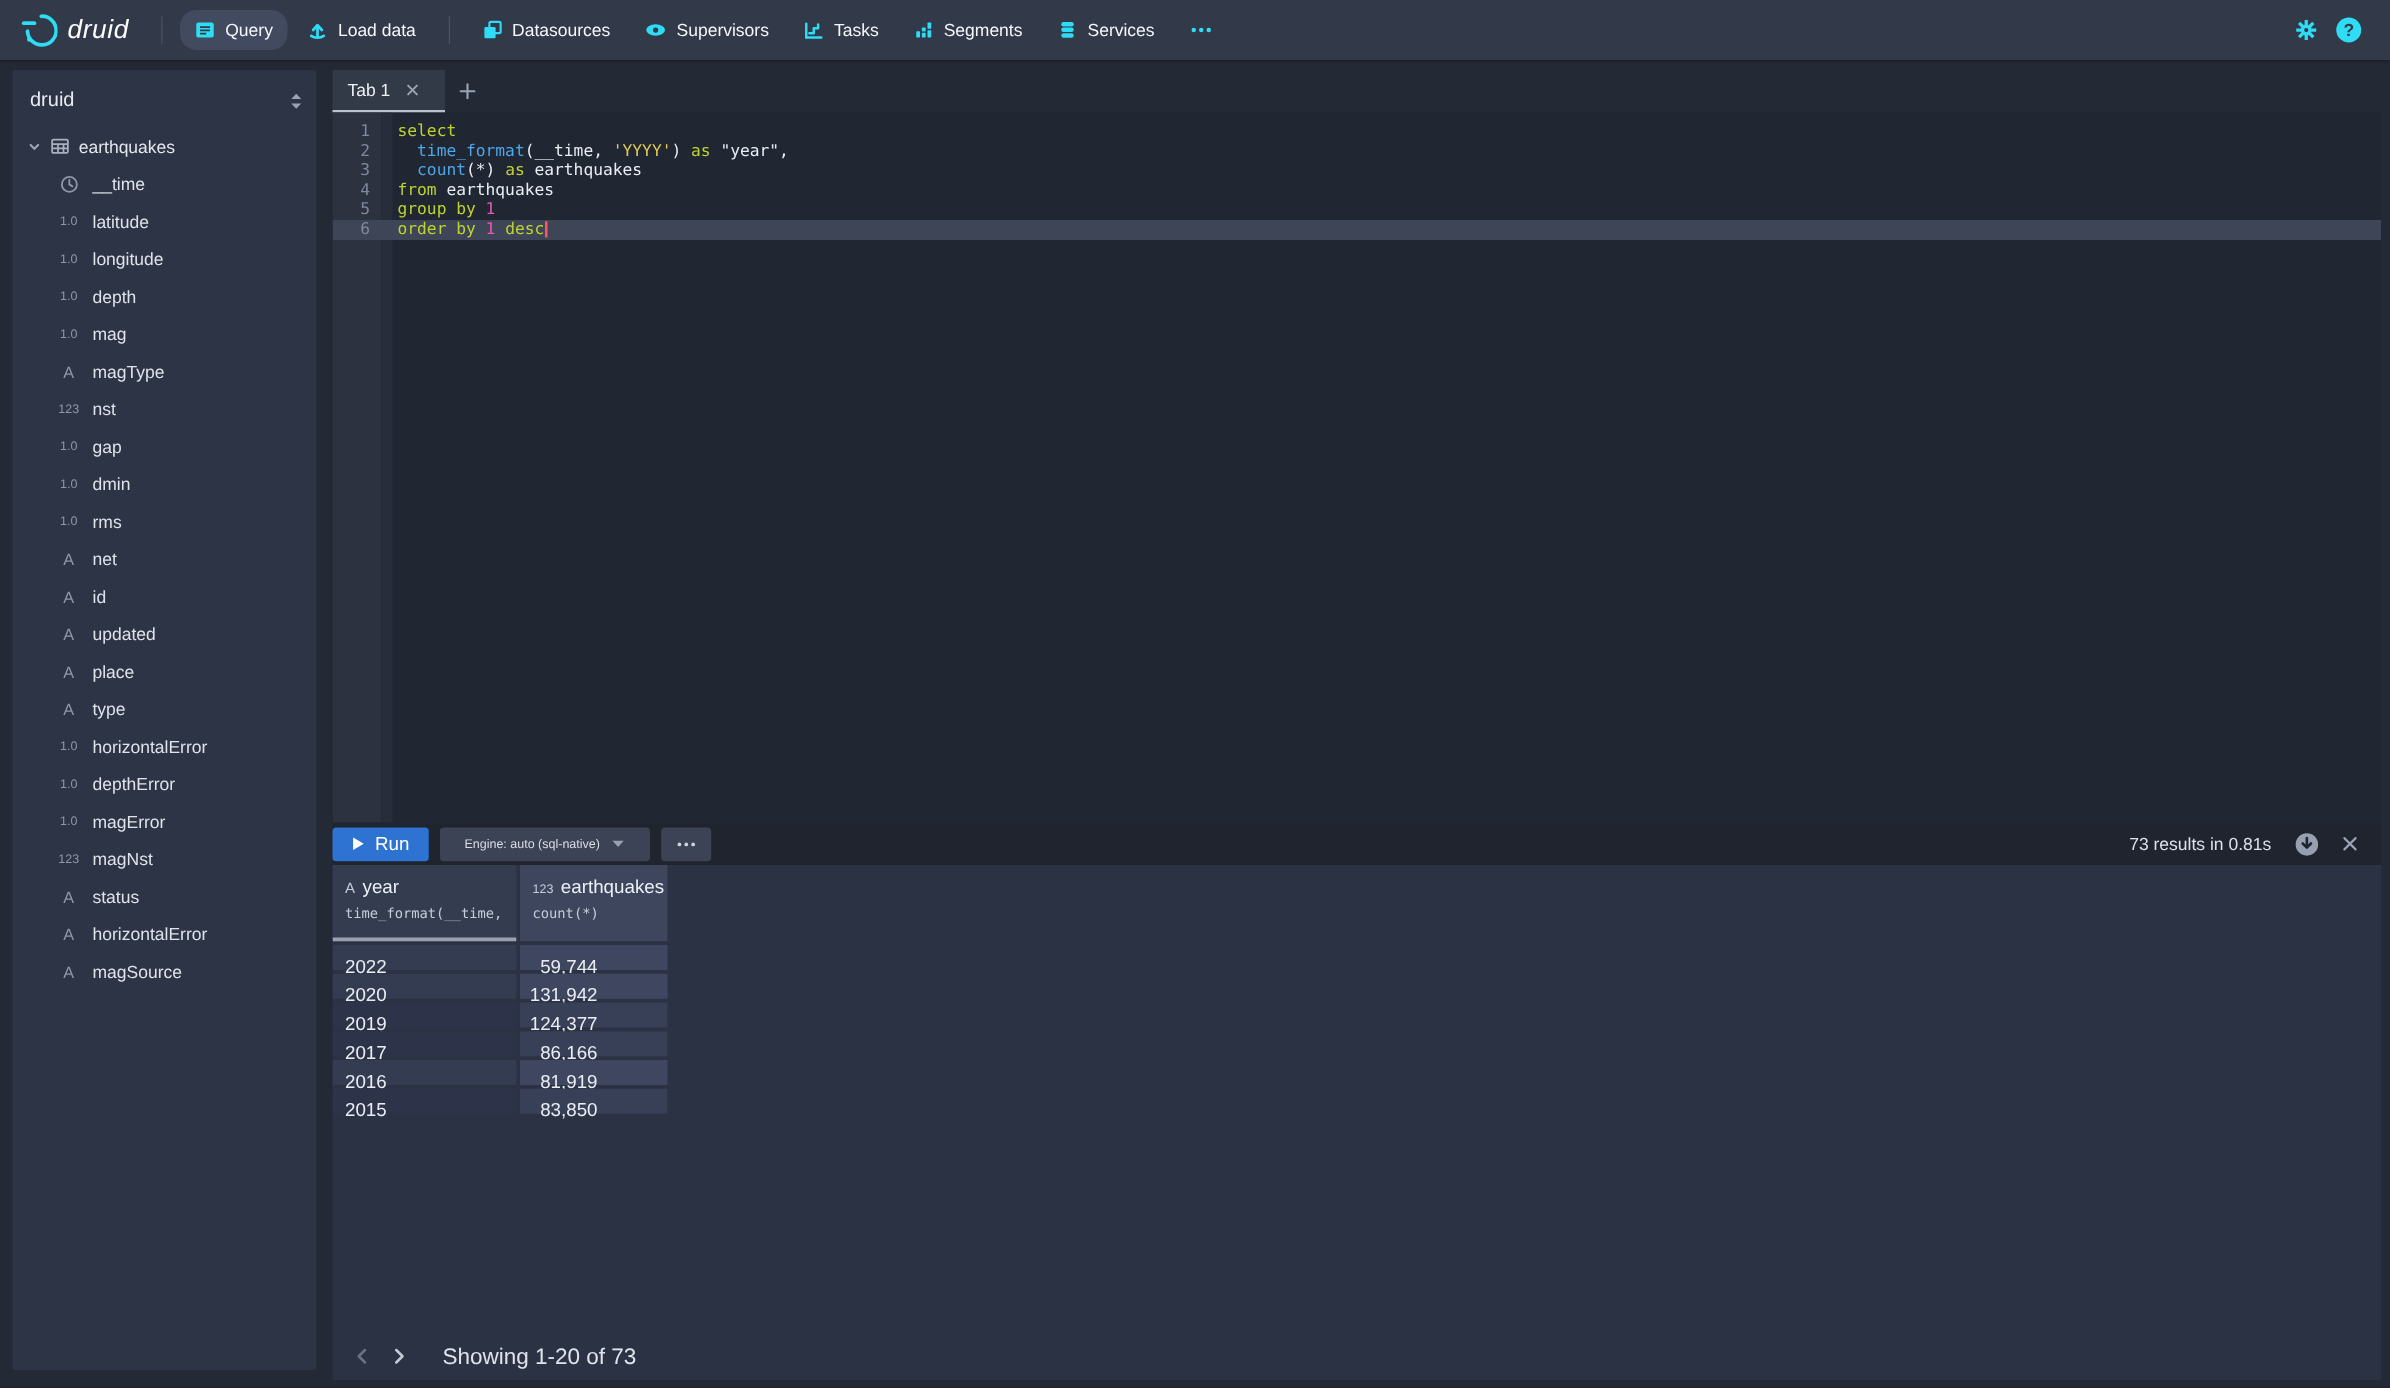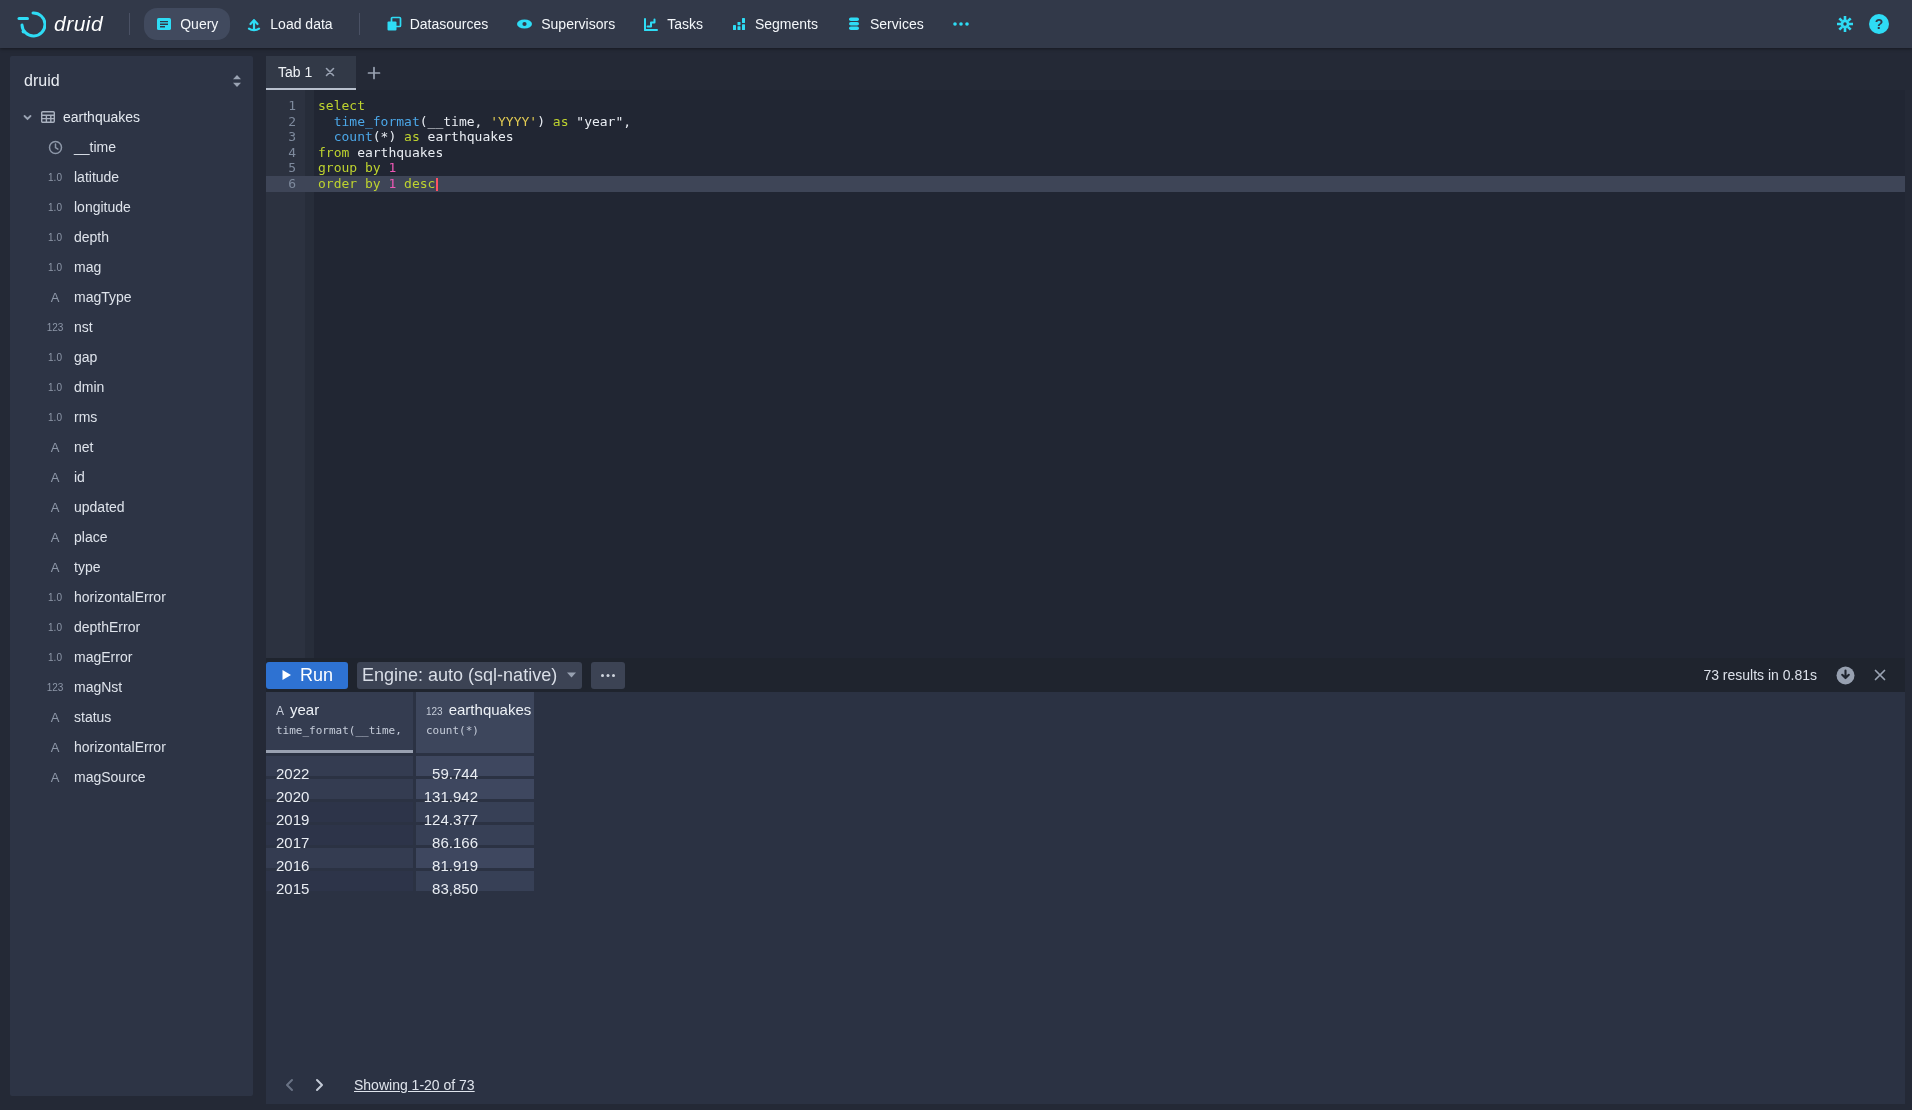--- a/index.html
+++ b/index.html
@@ -63,23 +63,23 @@
   .ln{width:39px;text-align:right;padding-right:9px;color:#7e8a9d;flex:none;}
   .fold{width:9px;flex:none;}
   .code{white-space:pre;padding-left:4px;color:var(--txt);}
   .tok-kw{color:var(--kw);} .tok-fn{color:var(--fn);} .tok-str{color:var(--str);}
   .tok-num{color:var(--num);} .tok-pln{color:var(--txt);}
   .caret{display:inline-block;width:2px;height:13px;background:var(--cursor);vertical-align:middle;margin-left:1px;}
 
   
   .runbar{height:34px;background:var(--runbar);display:flex;align-items:center;padding:0 12px 0 0;gap:9px;}
   .run-btn{height:27px;background:var(--blue);border-radius:3px;display:flex;align-items:center;
-    gap:8px;padding:0 15px;color:#fff;font-size:18px;cursor:pointer;}
+    gap:8px;padding:0 15px;color:#fff;font-size:15px;cursor:pointer;}
   .eng-btn,.more-btn{height:27px;background:#3c4354;border-radius:3px;display:flex;align-items:center;
-    gap:9px;padding:0 5px;color:#d9dee7;font-size:18px;cursor:pointer;}
+    gap:9px;padding:0 20px;color:#d9dee7;font-size:10px;cursor:pointer;}
   .more-btn{width:34px;justify-content:center;color:#cfd5de;letter-spacing:1px;}
   .rb-spacer{flex:1;}
   .rb-info{color:#dce1ea;font-size:14px;margin-right:6px;}
   .iconbtn{display:flex;align-items:center;justify-content:center;width:26px;height:26px;cursor:pointer;}
 
   
   .results{flex:1;background:var(--results);position:relative;overflow:hidden;}
   .rhdr{display:flex;gap:3px;}
   .hcell{padding:9px 8px 0 10px;height:61px;position:relative;}
   .hcell.h1{width:147px;background:var(--hdr1);border-bottom:3px solid #99a1b1;}
@@ -90,21 +90,21 @@
     font-size:11px;color:#c6cdda;white-space:nowrap;overflow:hidden;}
   .rrow{display:flex;gap:3px;margin-top:3px;}
   .dcell{height:20px;line-height:36px;font-size:15px;color:var(--txt);}
   .dc1{width:147px;padding-left:10px;}
   .dc2{width:118px;text-align:right;padding-right:56px;}
   .rrow.odd .dc1{background:var(--c1odd);} .rrow.even .dc1{background:var(--c1even);}
   .rrow.odd .dc2{background:var(--c2odd);} .rrow.even .dc2{background:var(--c2even);}
 
   .pager{position:absolute;left:0;right:0;bottom:0;height:38px;display:flex;align-items:center;padding-left:8px;}
   .pgbtn{width:30px;height:30px;display:flex;align-items:center;justify-content:center;cursor:pointer;border-radius:3px;}
-  .pg-label{margin-left:20px;color:#dfe4ec;font-size:14px;text-decoration:underline;}
+  .pg-label{margin-left:20px;color:#dfe4ec;font-size:18px;}
 </style>
 </head>
 <body>
 
 <div class="app">
 
   <div class="navbar">
     <div class="logo">
       <span class="nicon">
         <svg width="30" height="30" viewBox="0 0 30 30">

